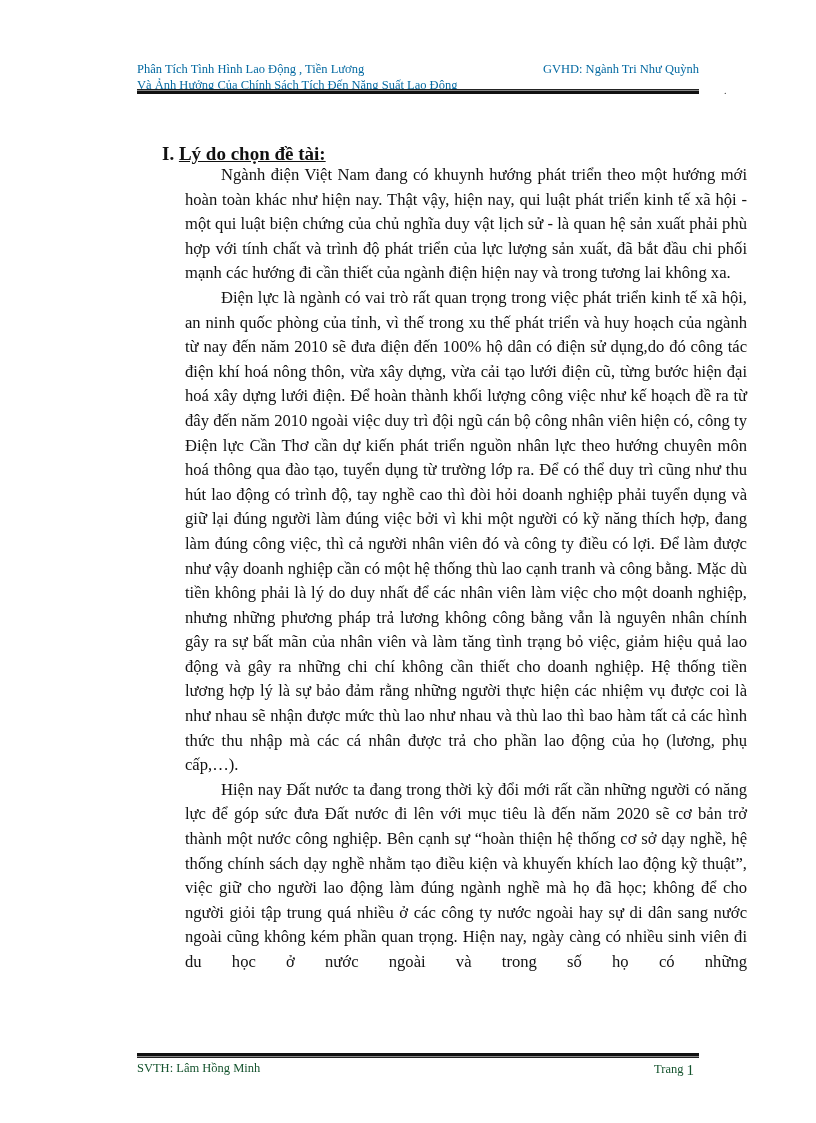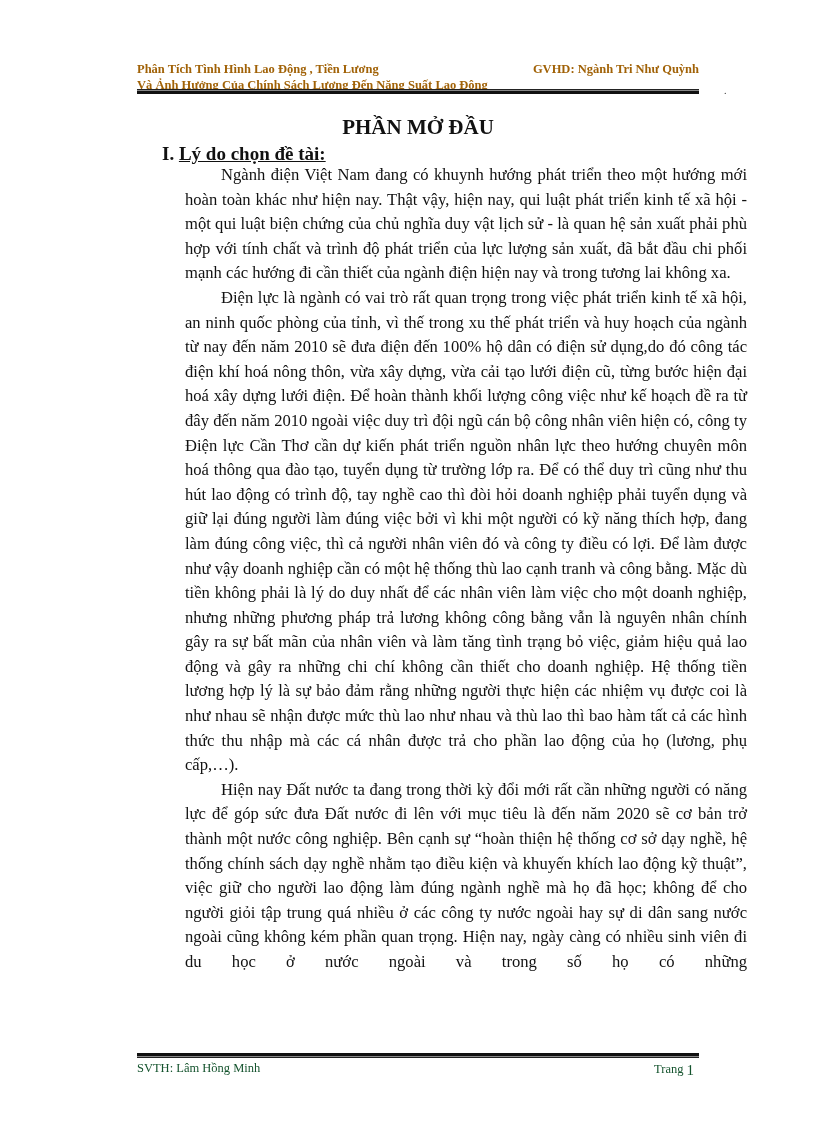--- a/index.html
+++ b/index.html
@@ -1,20 +1,20 @@
 <!DOCTYPE html>
 <html><head>
 <meta charset="utf-8">
 <style>
   html, body { margin: 0; padding: 0; background: #ffffff; }
   body { width: 816px; height: 1123px; position: relative; overflow: hidden;
          font-family: "Liberation Serif", "DejaVu Serif", serif; color: #111; }
   .page { position: absolute; left: 0; top: 0; width: 816px; height: 1123px; background: #fff; }
 
-  .header { position: absolute; left: 137px; top: 61px; width: 562px; font-size: 12.5px; line-height: 16px; color: #a16207; font-weight: bold; }
+  .header { position: absolute; left: 137px; top: 61px; width: 562px; font-size: 12.5px; line-height: 16px; color: #0369a1; }
   .header .row { display: flex; justify-content: space-between; white-space: nowrap; }
   .header .gvhd { padding-right: 0px; }
   .header-rule { position: absolute; left: 137px; top: 89px; width: 562px; height: 5px;
                  border-top: 1px solid #222; border-bottom: 3px solid #111; box-sizing: border-box; background: #888; }
   .header-dot { position: absolute; left: 724px; top: 85px; font-size: 10px; color: #333; }
 
   .title { position: absolute; left: 137px; top: 114px; width: 562px; text-align: center;
            font-weight: bold; font-size: 21px; line-height: 26px; }
   .section { position: absolute; left: 162px; top: 141px; font-weight: bold; font-size: 19px; line-height: 26px; }
   .section .u { text-decoration: underline; }
@@ -32,27 +32,26 @@
 <body>
 
 <div class="page">
 
   <div class="header">
     <div class="row">
       <span>Phân Tích Tình Hình Lao Động , Tiền Lương</span>
       <span class="gvhd">GVHD: Ngành Tri Như  Quỳnh</span>
     </div>
     <div class="row">
-      <span>Và  Ảnh Hưởng Của Chính Sách Lương Đến Năng Suất Lao Động</span>
+      <span>Và  Ảnh Hưởng Của Chính Sách Tích Đến Năng Suất Lao Động</span>
     </div>
   </div>
   <div class="header-dot">.</div>
   <div class="header-rule"></div>
 
-  <div class="title">PHẦN MỞ ĐẦU</div>
 
   <div class="section">
     <span>I. </span><span class="u">Lý do chọn đề tài:</span>
   </div>
 
   <div class="body">
     <p>Ngành điện Việt Nam đang có khuynh hướng phát triển theo một hướng mới hoàn toàn khác như hiện nay. Thật vậy, hiện nay, qui luật phát triển kinh tế xã hội - một qui luật biện chứng của chủ nghĩa duy vật lịch sử - là quan hệ sản xuất phải phù hợp với tính chất và trình độ phát triển của lực lượng sản xuất, đã bắt đầu chi phối mạnh các hướng đi cần thiết của ngành điện hiện nay và trong tương lai không xa.</p>
     <p>Điện lực là ngành có vai trò rất quan trọng trong việc phát triển kinh tế xã hội, an ninh quốc phòng của tỉnh, vì thế trong xu thế phát triển và huy hoạch của ngành từ nay đến năm 2010 sẽ đưa điện đến 100% hộ dân có điện sử dụng,do đó công tác điện khí hoá nông thôn, vừa xây dựng, vừa cải tạo lưới điện cũ, từng bước hiện đại hoá xây dựng lưới điện. Để hoàn thành khối lượng công việc như kế hoạch đề ra từ đây đến năm 2010 ngoài việc duy trì  đội ngũ cán bộ công nhân viên hiện có, công ty Điện lực Cần Thơ cần dự kiến phát triển nguồn nhân lực theo hướng chuyên môn hoá thông qua đào tạo, tuyển dụng từ trường lớp ra. Để có thể duy trì cũng như thu hút lao động có trình độ, tay nghề cao thì đòi hỏi doanh nghiệp phải tuyển dụng và giữ lại đúng người làm đúng việc bởi vì khi một người có kỹ năng thích hợp, đang làm đúng công việc, thì cả người nhân viên đó và công ty điều có lợi. Để làm được như vậy doanh nghiệp cần có một hệ thống thù lao cạnh tranh và công bằng. Mặc dù tiền không phải là lý do duy nhất để các nhân viên làm việc cho một doanh nghiệp, nhưng những phương pháp trả lương không công bằng vẫn là nguyên nhân chính gây ra sự bất mãn của nhân viên và làm tăng tình trạng bỏ việc, giảm hiệu quả lao động và gây ra những chi chí không cần thiết cho doanh nghiệp. Hệ thống tiền lương hợp lý là sự bảo đảm rằng những người thực hiện các nhiệm vụ được coi là như nhau sẽ nhận được mức thù lao như nhau và thù lao thì bao hàm tất cả các hình thức thu nhập mà các cá nhân được trả cho phần lao động của họ (lương, phụ cấp,…).</p>
     <p style="text-align-last: justify;">Hiện nay Đất nước ta đang trong thời kỳ đổi mới rất cần những người có năng lực để góp sức đưa Đất nước đi lên với mục tiêu là đến năm 2020 sẽ cơ bản trở thành một nước công nghiệp. Bên cạnh sự “hoàn thiện hệ thống cơ sở dạy nghề, hệ thống chính sách dạy nghề nhằm tạo điều kiện và khuyến khích lao động kỹ thuật”, việc giữ cho người lao động làm đúng ngành nghề mà họ đã học; không để cho người giỏi tập trung quá nhiều ở các công ty nước ngoài hay sự di dân sang nước ngoài cũng không kém phần quan trọng. Hiện nay, ngày càng có nhiều sinh viên đi du học ở nước ngoài và trong số họ có những</p>
   </div>

